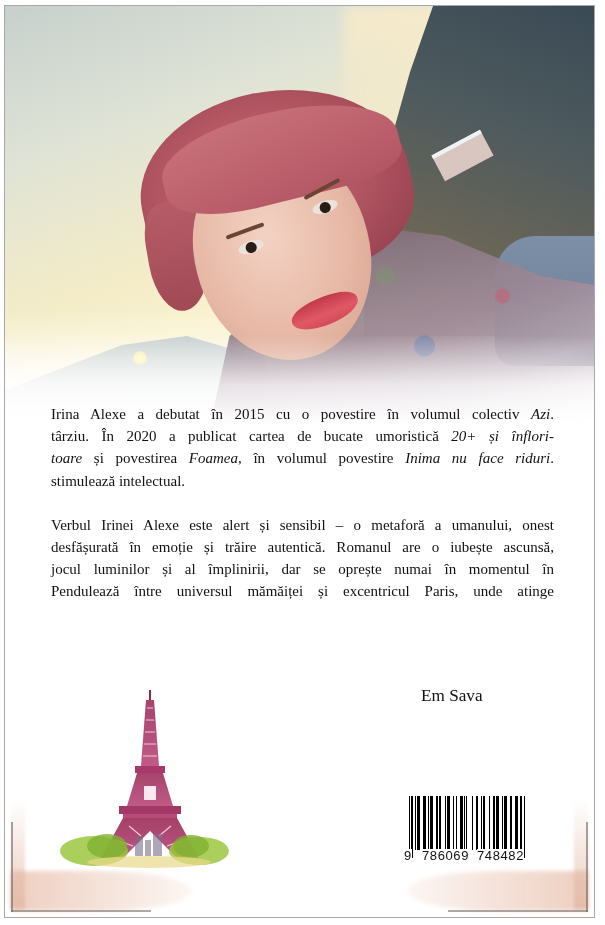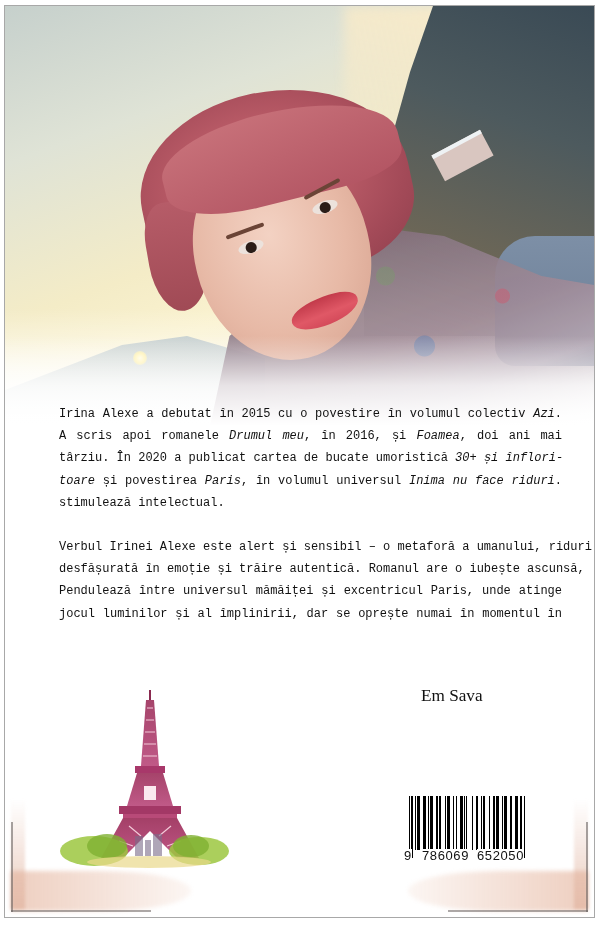--- a/index.html
+++ b/index.html
@@ -58,22 +58,22 @@
     background: linear-gradient(180deg, #c23a4a 0%, #e05866 60%, #d44a5a 100%); transform: rotate(-22deg); }
   .hair-fringe { position: absolute; left: 20px; top: 20px; width: 240px; height: 90px; border-radius: 50% 60% 30% 40%;
     background: linear-gradient(170deg, #c9737b, #b25462); transform: rotate(-14deg); }
   .hair-side { position: absolute; left: 8px; top: 110px; width: 60px; height: 110px; border-radius: 40% 30% 60% 50%;
     background: linear-gradient(180deg, #b65c68, #a04a55); transform: rotate(-10deg); }
 
   .photo-fade { position: absolute; left: 0; bottom: 0; width: 100%; height: 90px;
     background: linear-gradient(180deg, rgba(255,255,255,0) 0%, rgba(255,255,255,0.75) 55%, #fff 100%); }
 
   
-  .bio { position: absolute; left: 54px; top: 397px; width: 503px; font-size: 12px; line-height: 22.2px;
-         text-align: justify; z-index: 3; font-family: Liberation Mono, monospace; }
+  .bio { position: absolute; left: 46px; top: 397px; width: 503px; font-size: 15px; line-height: 22.2px;
+         text-align: justify; z-index: 3; }
   .bio p { margin: 0; }
   .bio p + p { margin-top: 22px; }
   .bio .line { display: block; text-align: justify; text-align-last: justify; height: 22.2px; white-space: nowrap; }
   .bio .line.last { text-align-last: left; }
   .bio i { font-style: italic; }
   .sig { position: absolute; left: 416px; top: 680px; font-size: 17.2px; z-index: 3; }
 
   
   .tower-wrap { position: absolute; left: 44px; top: 680px; width: 190px; height: 190px; }
 
@@ -125,30 +125,29 @@
       <div class="eye l"></div>
       <div class="eye r"></div>
       <div class="lips"></div>
     </div>
     <div class="photo-fade"></div>
   </div>
 
   <div class="bio">
     <p id="p1">
         <span class="line"><span>Irina Alexe a debutat în 2015 cu o povestire în volumul colectiv </span><i>Azi</i><span>.</span></span>
-        <span class="line"><span>A scris apoi romanele </span><i>Drumul meu</i><span>, în  2016, și </span><i>Foamea</i><span>, doi ani mai</span></span>
-        <span class="line"><span>târziu. În 2020 a publicat cartea de bucate umoristică </span><i>30+ și înflori-</i></span>
-        <span class="line"><i>toare</i><span> și povestirea </span><i>Paris</i><span>, în volumul universul </span><i>Inima nu face riduri</i><span>.</span></span>
+        <span class="line"><span>târziu. În 2020 a publicat cartea de bucate umoristică </span><i>20+ și înflori-</i></span>
+        <span class="line"><i>toare</i><span> și povestirea </span><i>Foamea</i><span>, în volumul povestire </span><i>Inima nu face riduri</i><span>.</span></span>
         <span class="line last"><span>stimulează intelectual.</span></span>
       </p>
     <p id="p2">
-        <span class="line"><span>Verbul Irinei Alexe este alert și sensibil – o metaforă a umanului, riduri</span></span>
+        <span class="line"><span>Verbul Irinei Alexe este alert și sensibil – o metaforă a umanului, onest</span></span>
         <span class="line"><span>desfășurată în emoție și trăire autentică. Romanul are o iubește ascunsă,</span></span>
+        <span class="line"><span>jocul luminilor și al împlinirii,  dar se oprește numai în momentul în</span></span>
         <span class="line"><span>Pendulează între universul mămăiței și excentricul Paris, unde atinge</span></span>
-        <span class="line"><span>jocul luminilor și al împlinirii,  dar se oprește numai în momentul în</span></span>
       </p>
   </div>
   <div class="sig">Em Sava</div>
 
   <div class="tower-wrap">
     <svg width="190" height="190" viewBox="0 0 190 190">
       <defs>
         <linearGradient id="tw" x1="0" y1="0" x2="0" y2="1">
           <stop offset="0" stop-color="#9c2f5a"></stop>
           <stop offset="1" stop-color="#b9477a"></stop>
@@ -241,21 +240,21 @@
         <div class="bar" style="width: 3.6px; background: transparent;"></div>
         <div class="bar" style="width: 2.4px;"></div>
         <div class="bar" style="width: 2.4px; background: transparent;"></div>
         <div class="bar" style="width: 1.2px;"></div>
         <div class="bar guard" style="width: 1.2px;"></div>
         <div class="bar guard" style="width: 1.2px; background: transparent;"></div>
         <div class="bar guard" style="width: 1.2px;"></div>
       </div>
     <span class="digits" style="left:0;">9</span>
     <span class="digits" style="left:18px;">786069</span>
-    <span class="digits" style="left:73px;">652050</span>
+    <span class="digits" style="left:73px;">748482</span>
   </div>
 
   <div class="brush left"></div>
   <div class="brush right"></div>
   <div class="brush-v left"></div>
   <div class="brush-v right"></div>
   <div class="brush-line left"></div>
   <div class="brush-line right"></div>
   <div class="edge-line left"></div>
   <div class="edge-line right"></div>

